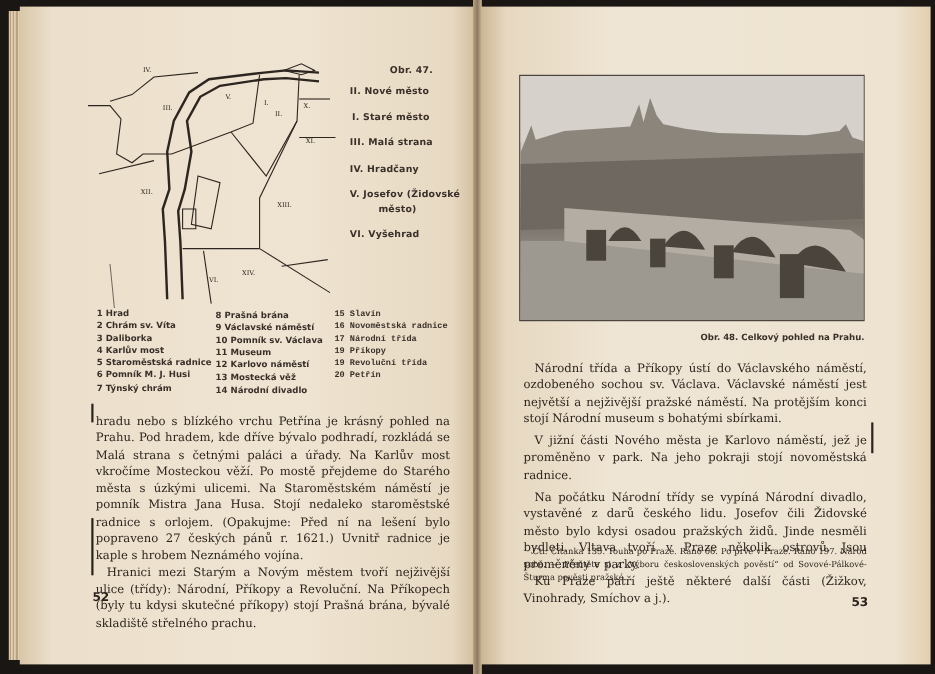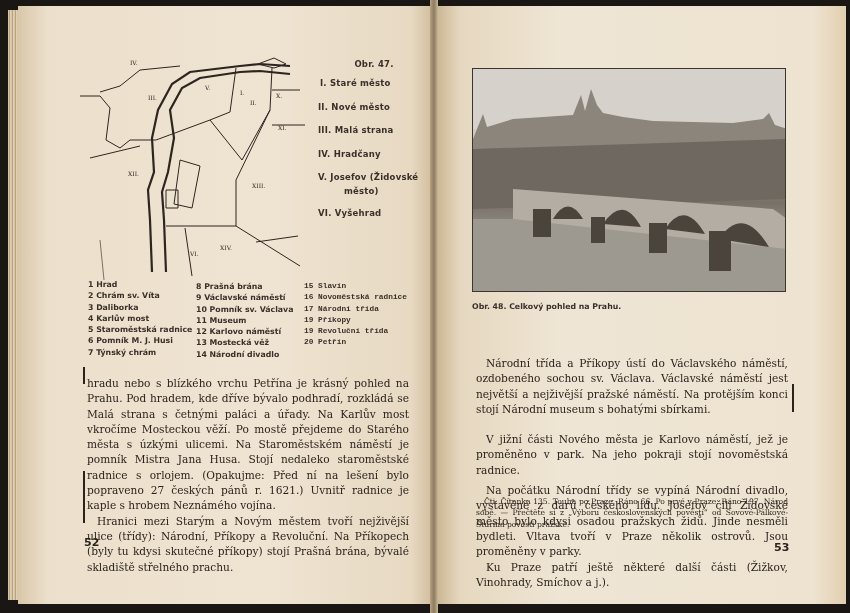--- a/index.html
+++ b/index.html
@@ -63,22 +63,22 @@
     <text x="218" y="90">XI.</text>
     <text x="68" y="136">XII.</text>
     <text x="192" y="148">XIII.</text>
     <text x="160" y="210">XIV.</text>
     <text x="130" y="216">VI.</text>
   </g>
 </svg>
 
 <div class="abs sans legend-right" style="left:318px;top:56px;width:112px;">
   <div class="fig" style="text-align:center;line-height:16px;">Obr. 47.</div>
+  <div><span>II.</span> <span>Nové město</span></div>
   <div style="padding-left:2px;"><span>I.</span> <span>Staré město</span></div>
-  <div><span>II.</span> <span>Nové město</span></div>
   <div><span>III.</span> <span>Malá strana</span></div>
   <div><span>IV.</span> <span>Hradčany</span></div>
   <div style="line-height:14px;padding-top:4px;"><span>V.</span> <span>Josefov (Židovské</span></div>
   <div style="line-height:14px;padding-left:26px;"><span>město)</span></div>
   <div style="padding-top:4px;"><span>VI.</span> <span>Vyšehrad</span></div>
 </div>
 
 <div class="abs sans key" style="left:88px;top:279px;width:120px;">
   <div>1 Hrad</div>
   <div>2 Chrám sv. Víta</div>
@@ -126,23 +126,23 @@
       <path d="M130 155 Q150 125 168 158 Z"></path>
       <path d="M192 160 Q212 130 232 165 Z"></path>
       <path d="M246 170 Q270 135 296 178 Z"></path>
       <rect x="60" y="140" width="18" height="28"></rect>
       <rect x="118" y="148" width="14" height="26"></rect>
       <rect x="176" y="154" width="18" height="30"></rect>
       <rect x="236" y="162" width="22" height="40"></rect>
     </g>
   </svg>
 </div>
-<div class="abs sans" style="left:472px;top:302px;width:314px;text-align:left;font-size:7.8px;">Obr. 48. Celkový pohled na Prahu.</div>
+<div class="abs sans" style="left:472px;top:302px;width:314px;text-align:right;font-size:7.8px;">Obr. 48. Celkový pohled na Prahu.</div>
 
 <div class="bar" style="left:792px;top:384px;height:28px;"></div>
 <div class="abs serif body-text" style="left:476px;top:328px;width:312px;">
-  <p style="text-indent:10px;margin-top:28px;">Národní třída a Příkopy ústí do Václavského náměstí, ozdobeného sochou sv. Václava. Václavské náměstí jest největší a nejživější pražské náměstí. Na protějším konci stojí Národní museum s bohatými sbírkami.</p>
-  <p style="text-indent:10px;margin-top:15px;">V jižní části Nového města je Karlovo náměstí, jež je proměněno v park. Na jeho pokraji stojí novoměstská radnice.</p>
+  <p style="text-indent:10px;">Národní třída a Příkopy ústí do Václavského náměstí, ozdobeného sochou sv. Václava. Václavské náměstí jest největší a nejživější pražské náměstí. Na protějším konci stojí Národní museum s bohatými sbírkami.</p>
+  <p style="text-indent:10px;margin-top:5px;">V jižní části Nového města je Karlovo náměstí, jež je proměněno v park. Na jeho pokraji stojí novoměstská radnice.</p>
   <p style="text-indent:10px;margin-top:5px;">Na počátku Národní třídy se vypíná Národní divadlo, vystavěné z darů českého lidu. Josefov čili Židovské město bylo kdysi osadou pražských židů. Jinde nesměli bydleti. Vltava tvoří v Praze několik ostrovů. Jsou proměněny v parky.</p>
   <p style="text-indent:10px;">Ku Praze patří ještě některé další části (Žižkov, Vinohrady, Smíchov a j.).</p>
 </div>
 <div class="abs serif small" style="left:476px;top:496px;width:312px;text-align:justify;text-indent:8px;">Čti: Čítanka 135. Touha po Praze. Ráno 66. Po prvé v Praze. Ráno 197. Národ sobě. — Přečtěte si z „Výboru československých pověstí“ od Sovové-Pálkové-Šturma pověsti pražské.</div>
 <div class="abs pageno" style="left:774px;top:541px;">53</div>
 
 </body></html>

